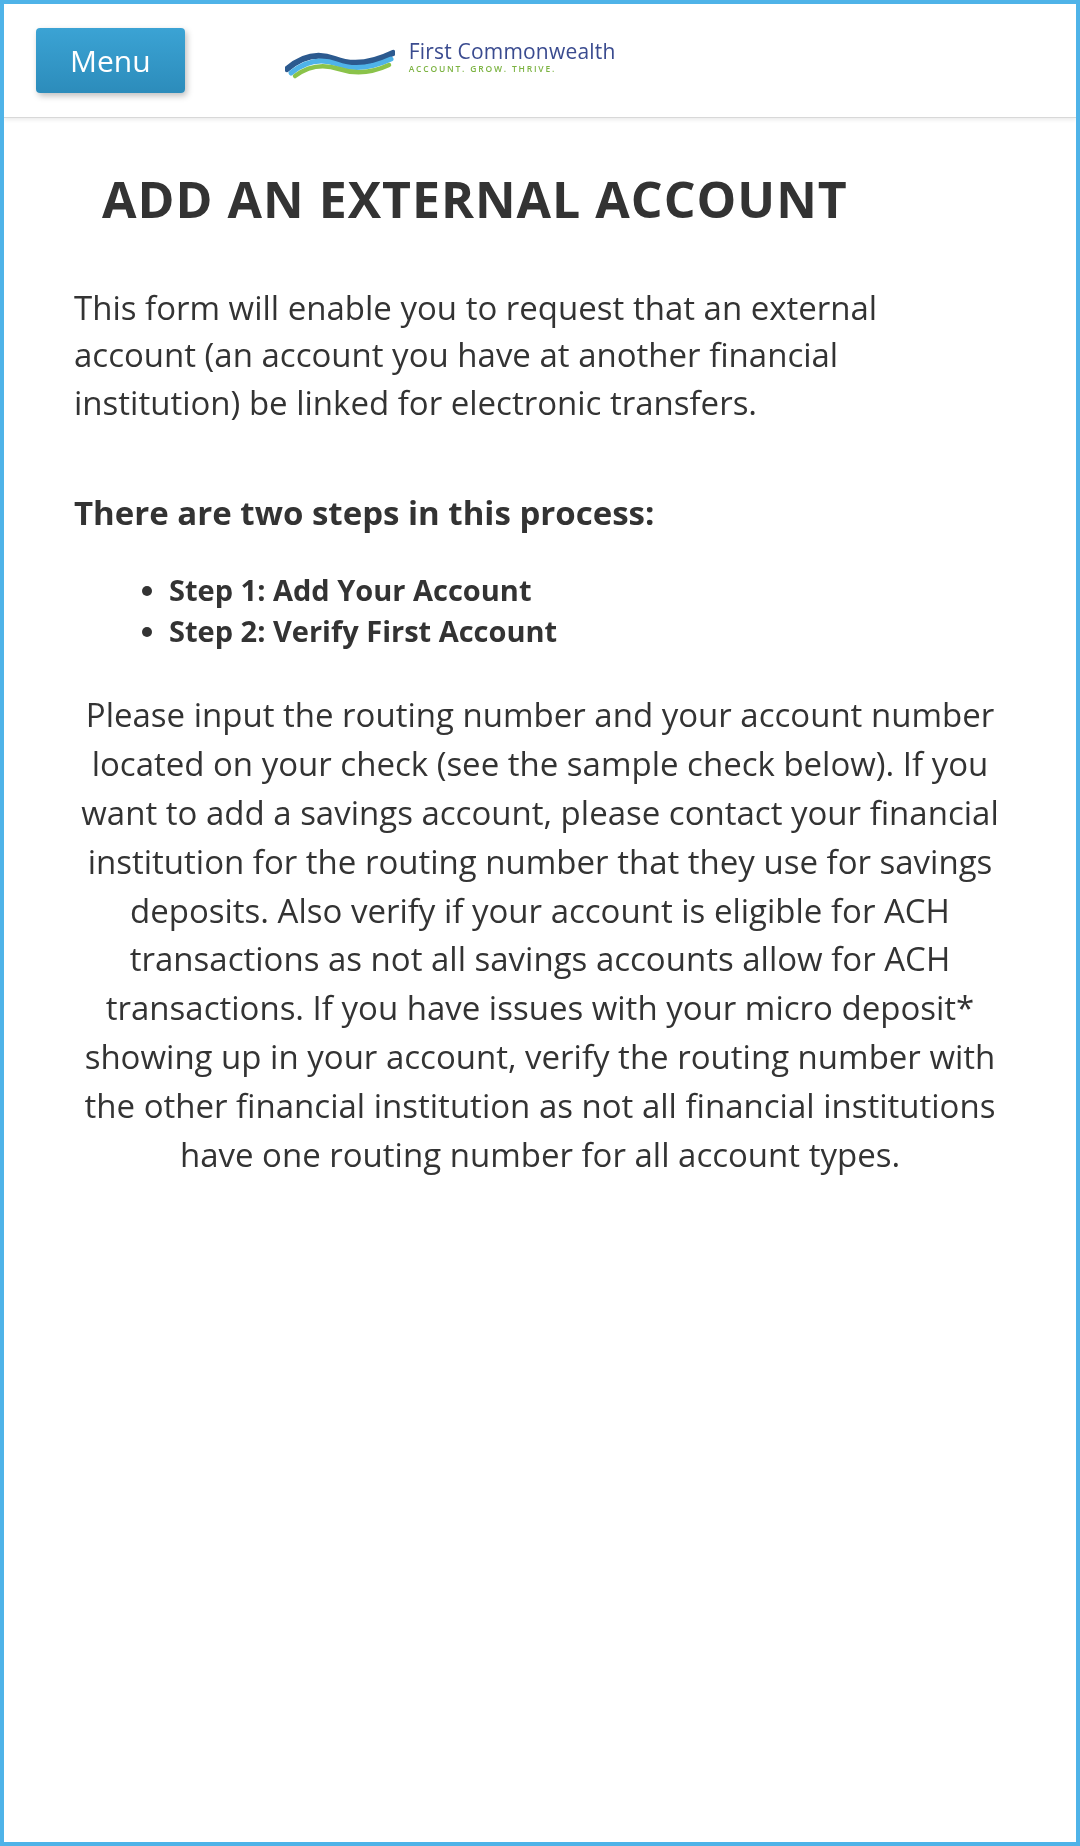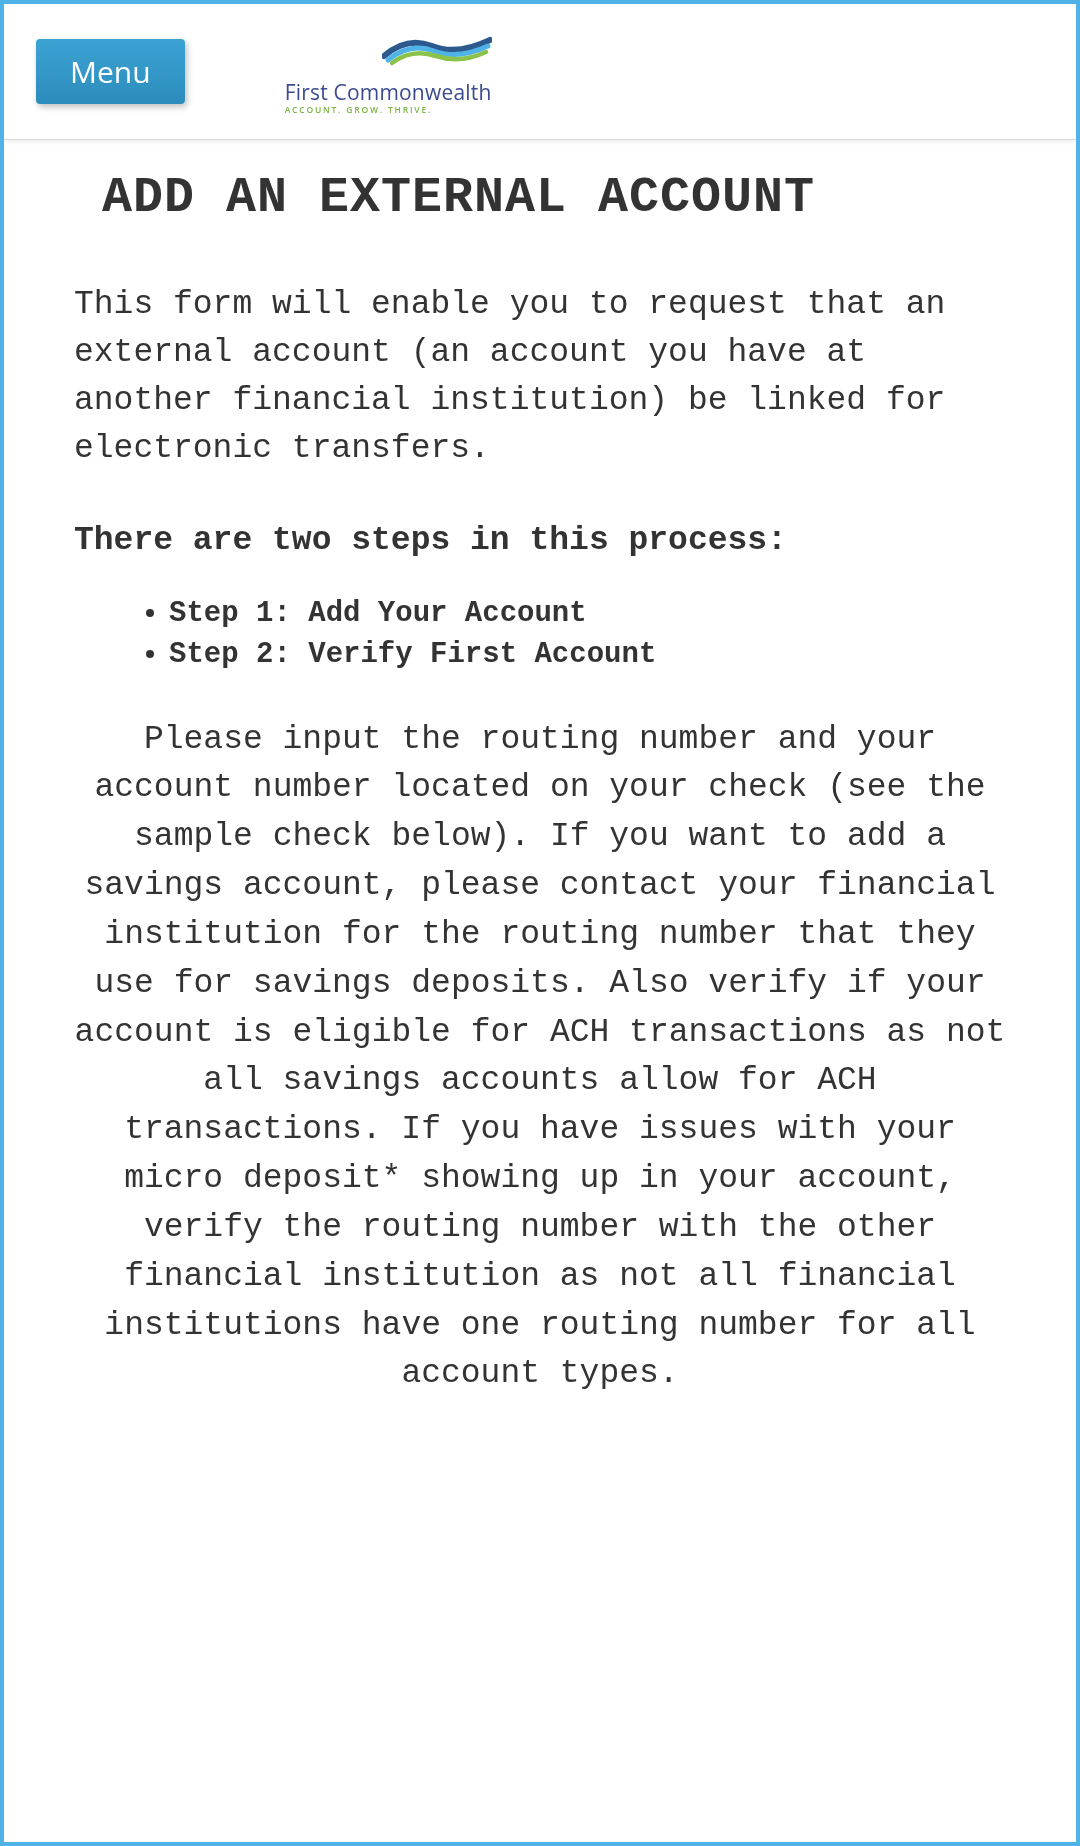--- a/index.html
+++ b/index.html
@@ -34,23 +34,22 @@
       font-weight: 400;
       border-radius: 4px;
       cursor: pointer;
       box-shadow: 2px 3px 6px rgba(0,0,0,0.25);
       font-family: inherit;
     }
     
     .logo-container {
       margin-left: 100px;
       display: flex;
-      align-items: flex-end;
+      align-items: flex-start;
       gap: 14px;
-      flex-direction: column;
     }
     
     .logo-swoosh {
       width: 110px;
       height: 40px;
     }
     
     .logo-text-wrap {
       display: flex;
       flex-direction: column;
@@ -66,40 +65,39 @@
     
     .logo-tagline {
       color: #7cb342;
       font-size: 8.5px;
       font-weight: 600;
       letter-spacing: 1.8px;
       margin-top: 3px;
     }
     
     .content {
-      padding: 24px 70px 40px 70px;
-      font-family: Liberation Mono, monospace;
+      padding: 48px 70px 40px 70px;
     }
     
     .page-title {
       font-size: 50px;
       font-weight: 700;
       color: #333333;
       letter-spacing: 1px;
       line-height: 1.35;
       margin-left: 28px;
       margin-bottom: 50px;
       text-transform: uppercase;
     }
     
     .intro-paragraph {
       font-size: 33px;
       color: #333333;
       line-height: 1.45;
-      margin-bottom: 50px;
+      margin-bottom: 63px;
     }
     
     .steps-heading {
       font-size: 33px;
       font-weight: 700;
       color: #333333;
       margin-bottom: 35px;
     }
     
     .steps-list {

